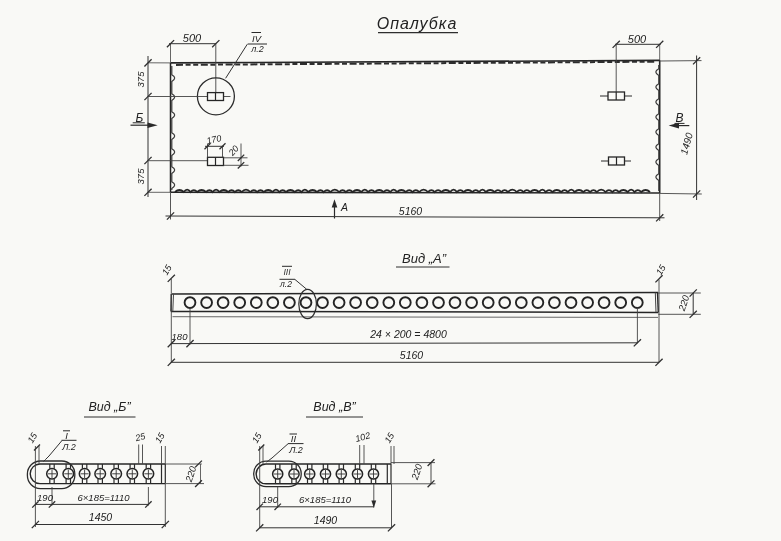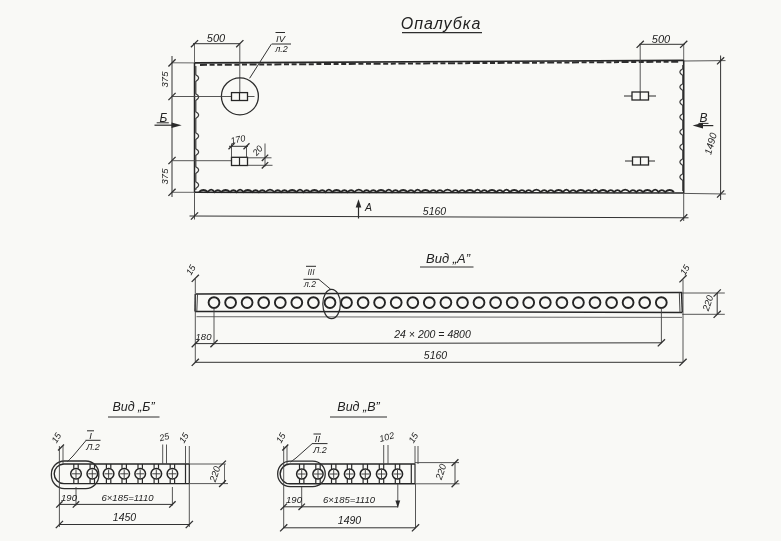--- a/index.html
+++ b/index.html
@@ -1,16 +1,16 @@
 <!DOCTYPE html>
 <html><head>
 <meta charset="utf-8">
 <style>
 html,body{margin:0;padding:0;background:#f9f9f6;}
-#page{width:754px;height:541px;position:relative;background:#f9f9f6;overflow:hidden;padding-left:24px;}
+#page{width:754px;height:541px;position:relative;background:#f9f9f6;overflow:hidden;}
 </style>
 </head>
 <body>
 
 <div id="page">
 <svg width="781" height="541" viewBox="0 0 781 541">
 
 <g>
         <text x="417.0" y="29.0" font-family="Liberation Sans, sans-serif" font-style="italic" font-size="16" fill="#222" text-anchor="middle" letter-spacing="1">Опалубка</text>
         <line x1="378.0" y1="32.6" x2="458.0" y2="32.6" stroke="#2e2e2e" stroke-width="1.1"></line>

